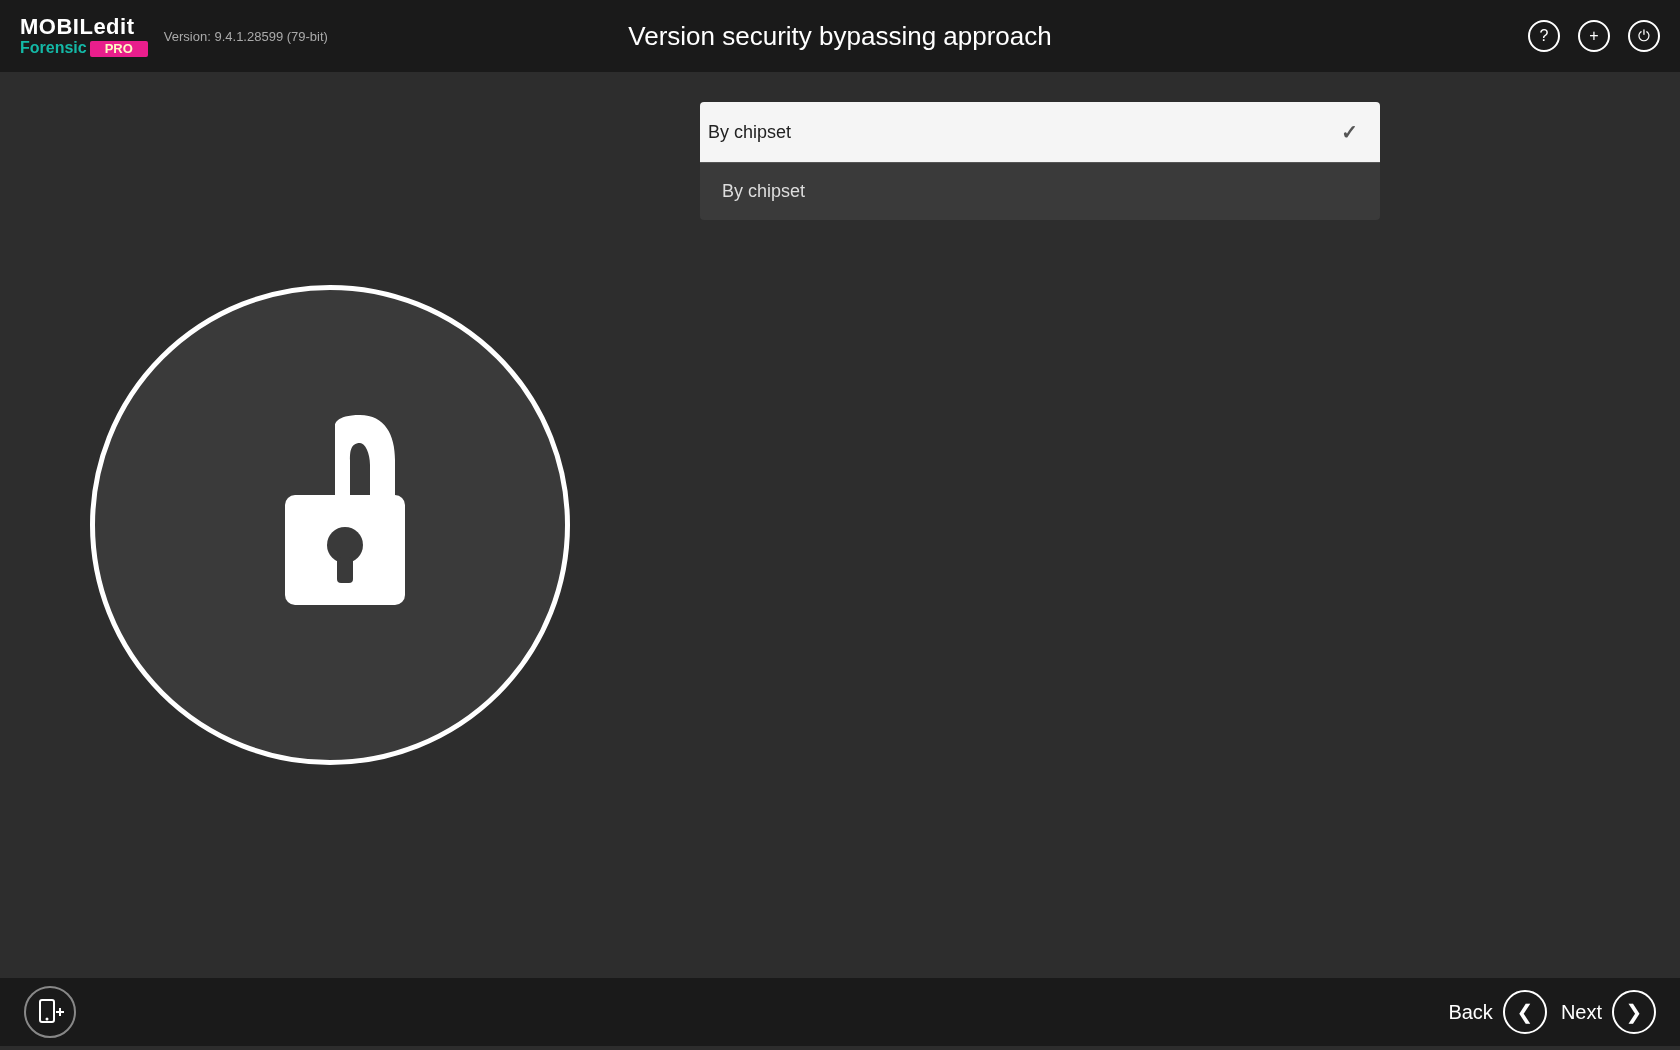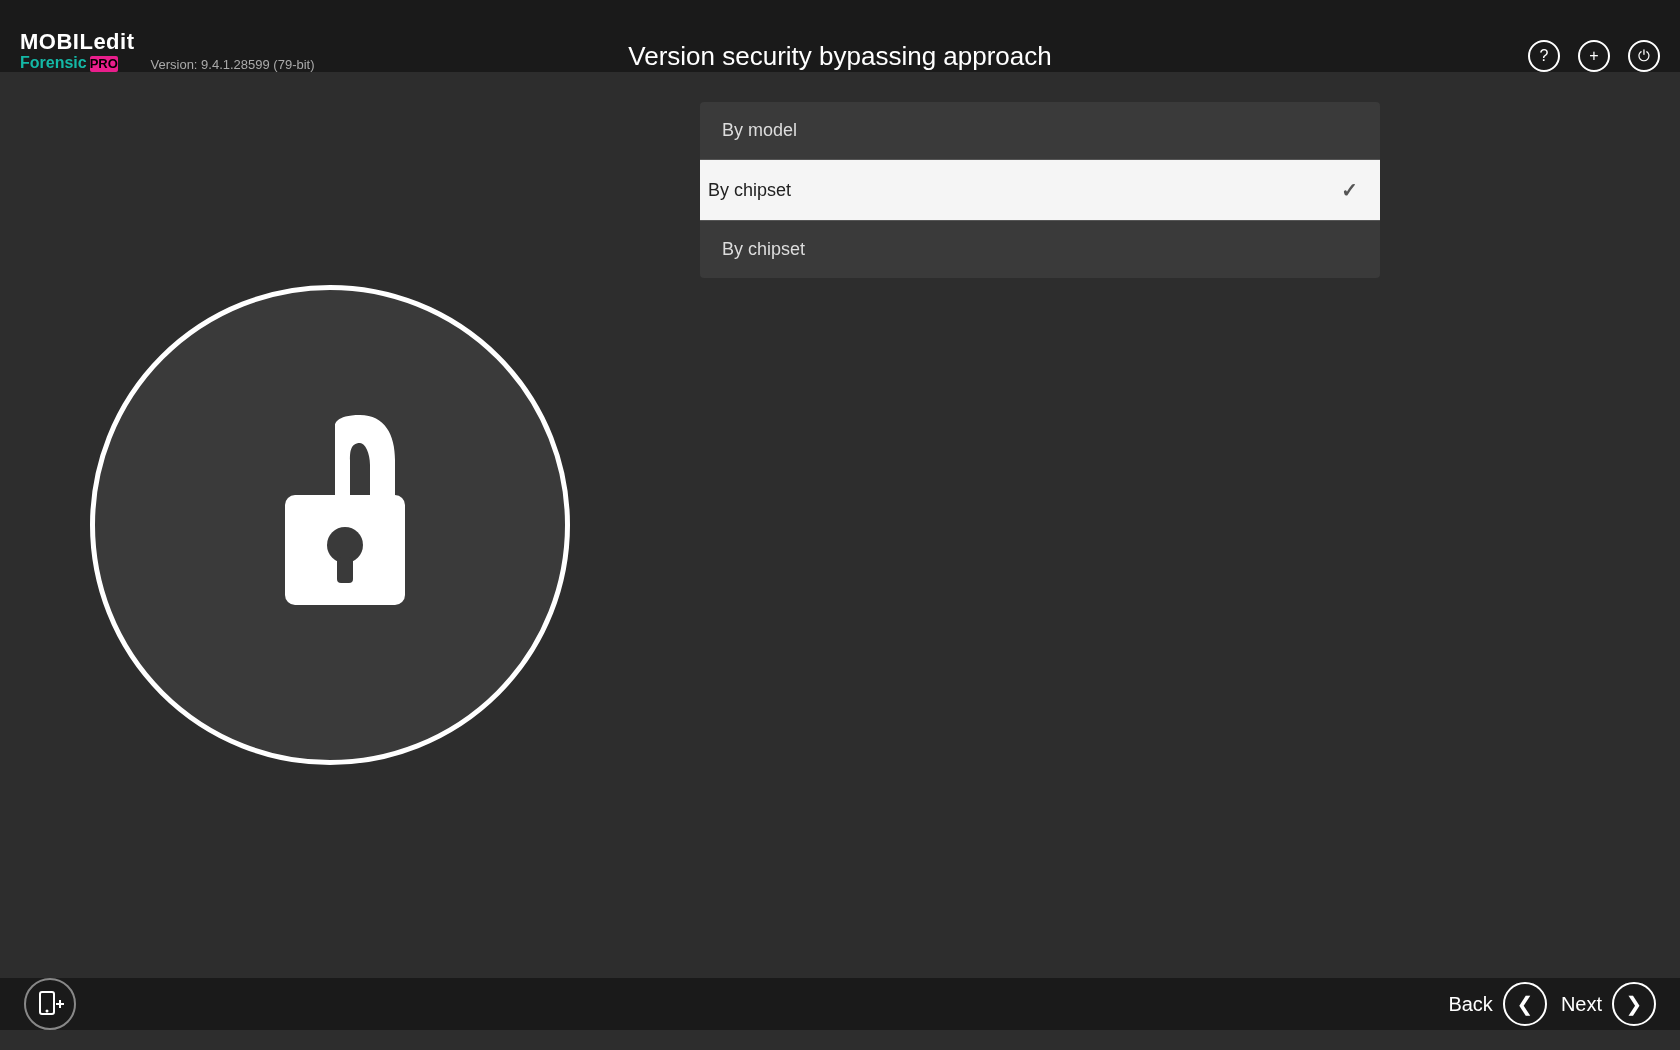--- a/index.html
+++ b/index.html
@@ -8,21 +8,21 @@
       height: 1050px;
       background: #2d2d2d;
       font-family: 'Segoe UI', Arial, sans-serif;
       overflow: hidden;
       color: #fff;
     }
 
     
     .header {
       display: flex;
-      align-items: flex-end;
+      align-items: center;
       background: #1a1a1a;
       height: 72px;
       padding: 0 20px;
     }
     .logo-block {
       display: flex;
       flex-direction: column;
       line-height: 1.1;
       margin-right: 16px;
     }
@@ -33,24 +33,24 @@
       letter-spacing: 0.5px;
     }
     .logo-forensic {
       font-size: 16px;
       font-weight: bold;
     }
     .logo-forensic-text { color: #14b8a6; }
     .logo-pro {
       display: inline-block;
       background: #e91e8c;
-      color: #000000;
+      color: #fef9c3;
       font-size: 13px;
       font-weight: bold;
-      padding: 1px 0;
+      padding: 1px 15px;
       border-radius: 2px;
       margin-left: 3px;
     }
     .version-text {
       color: #aaa;
       font-size: 13px;
       margin-right: auto;
     }
     .header-title {
       color: #fff;
@@ -156,21 +156,21 @@
     }
     .option-item.selected .checkmark {
       color: #555;
     }
 
     
     .footer {
       display: flex;
       align-items: center;
       background: #1a1a1a;
-      height: 52px;
+      height: 68px;
       padding: 8px 24px;
     }
     .footer-left {
       display: flex;
       align-items: center;
       gap: 12px;
     }
     .footer-add-btn {
       width: 52px;
       height: 52px;
@@ -252,24 +252,20 @@
         <circle cx="115" cy="140" r="18" fill="#3a3a3a"></circle>
 
         <rect x="107" y="152" width="16" height="26" rx="4" fill="#3a3a3a"></rect>
       </svg>
     </div>
   </div>
 
   <div class="right-panel">
     <div class="options-list">
 
-      <div class="option-item">
-        <span>By model</span>
-        <span class="checkmark"></span>
-      </div>
 
       <div class="option-item selected">
         <span>By chipset</span>
         <span class="checkmark">✓</span>
       </div>
 
       <div class="option-item">
         <span>By chipset</span>
         <span class="checkmark"></span>
       </div>

